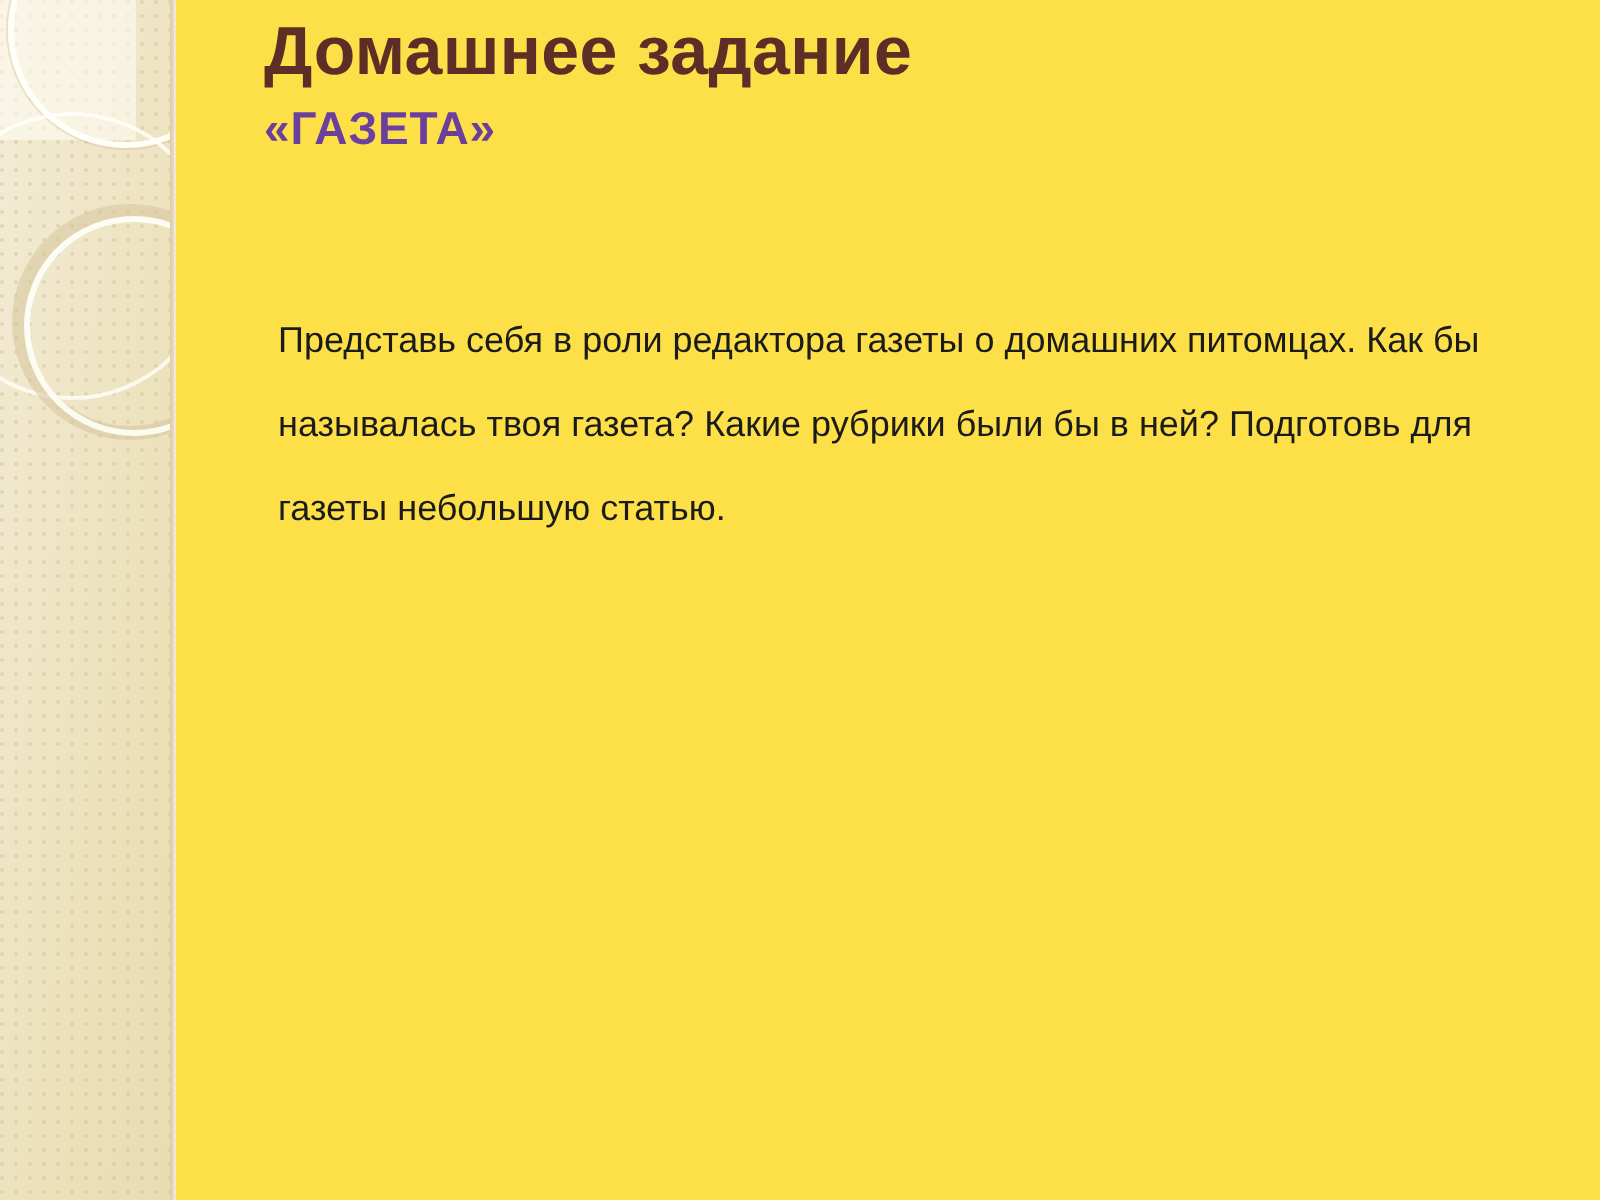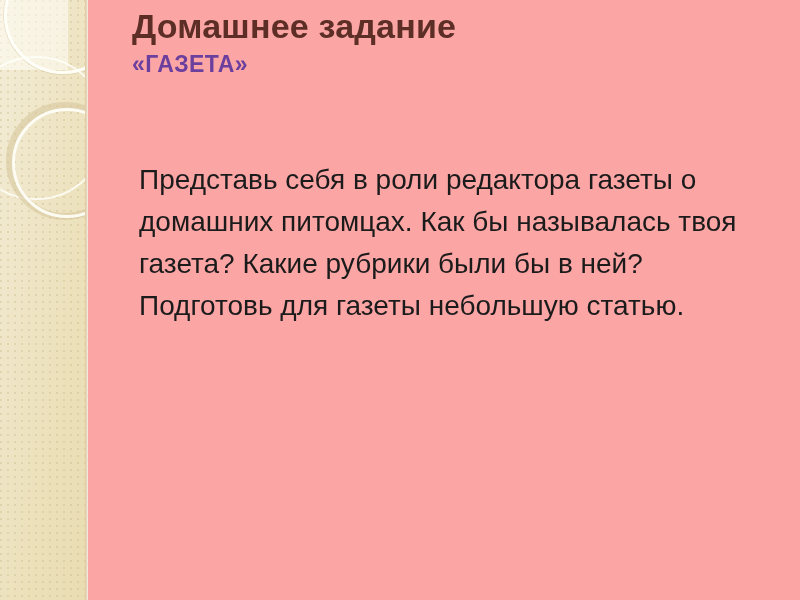--- a/index.html
+++ b/index.html
@@ -9,21 +9,21 @@
     background: #ffffff;
   }
   body {
     font-family: "Liberation Sans", "DejaVu Sans", sans-serif;
   }
 
   .slide {
     position: relative;
     width: 800px;
     height: 600px;
-    background: #fca5a5;
+    background: #fde047;
     overflow: hidden;
   }
 
   
   .sidebar {
     position: absolute;
     left: 0;
     top: 0;
     width: 88px;
     height: 600px;
@@ -120,21 +120,21 @@
     color: #6b3f9e;
     letter-spacing: .4px;
   }
 
   
   .body-text {
     position: absolute;
     left: 139px;
     top: 131px;
     width: 645px;
-    font-size: 28px;
+    font-size: 18px;
     line-height: 42px;
     color: #1b1b1b;
   }
 
   
   .pictures {
     position: absolute;
     left: 0;
     top: 405px;
     width: 800px;

